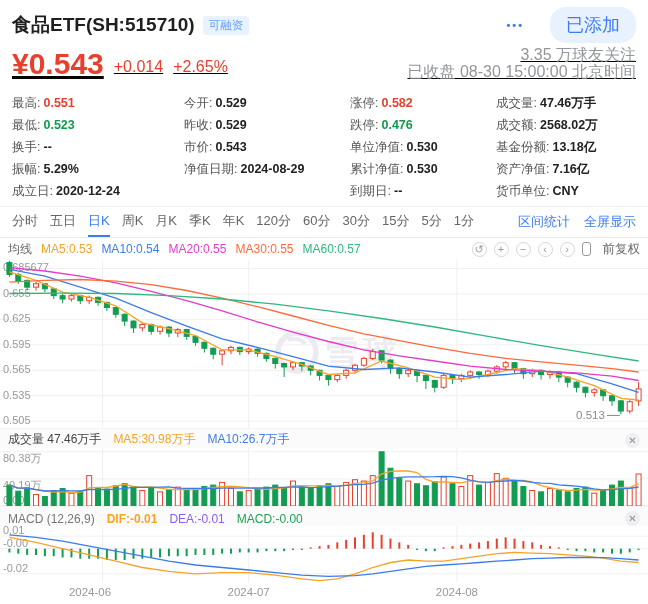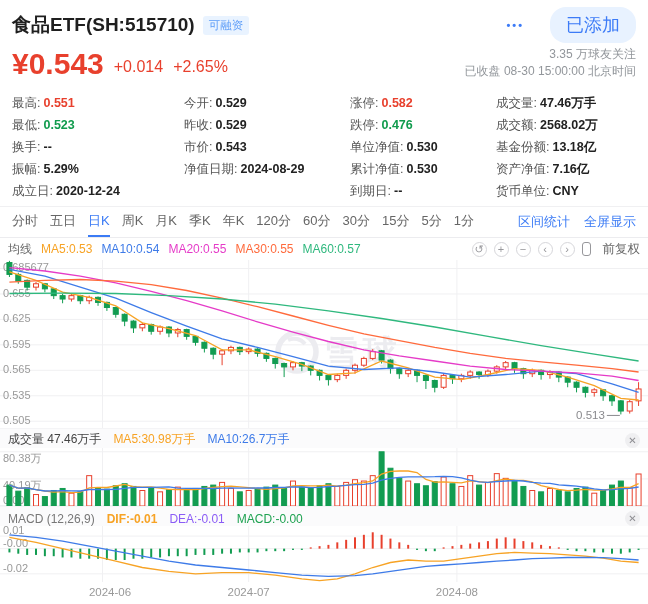--- a/index.html
+++ b/index.html
@@ -8,25 +8,25 @@
 
   
   .header { height:40px; padding:10px 12px 0; display:flex; align-items:center; }
   .title { font-size:19px; font-weight:700; color:#1f1f1f; }
   .badge { margin-left:8px; font-size:11.5px; color:#5c9cf8; background:#e9f3ff; padding:2px 6px; border-radius:3px; }
   .header-right { margin-left:auto; display:flex; align-items:center; gap:26px; }
   .menu-dots { color:#3c7bf7; font-size:11px; letter-spacing:2px; font-weight:700; cursor:pointer; }
   .added-btn { border:none; background:#e8f2ff; color:#3c7bf7; font-size:18px; padding:6px 16px; border-radius:16px; cursor:pointer; font-family:inherit; }
 
   
-  .price-row { height:46px; padding:2px 12px 0; display:flex; }
+  .price-row { height:46px; padding:2px 12px 0; display:flex;text-decoration:underline; }
   .price-left { display:flex; align-items:center; }
   .cur-price { font-size:30px; font-weight:700; color:#e8402d; }
   .chg { font-size:16px; color:#e8402d; margin-left:10px; margin-top:6px; }
-  .price-right { margin-left:auto; text-align:right; font-size:12px; color:#92969b; line-height:17px; padding-top:4px; }
+  .price-right { margin-left:auto; text-align:right; font-size:16px; color:#92969b; line-height:17px; padding-top:4px; }
 
   
   .stats { height:120px; padding:6px 12px 0; display:grid; grid-template-columns:172px 166px 146px 1fr; }
   .col { display:flex; flex-direction:column; }
   .cell { height:22px; font-size:12.5px; display:flex; align-items:center; white-space:nowrap; }
   .lbl { color:#555; }
   .val { color:#222; font-weight:700; margin-left:3px; }
   .val.up { color:#e8402d; }
   .val.down { color:#109b4d; }
 
@@ -573,19 +573,19 @@
         <line x1="603.125" x2="603.125" y1="22.651685393258425" y2="26.426966292134832" stroke="#129C51" stroke-width="2"></line>
         <line x1="611.9861111111111" x2="611.9861111111111" y1="22.651685393258425" y2="27.685393258426966" stroke="#129C51" stroke-width="2"></line>
         <line x1="620.8472222222222" x2="620.8472222222222" y1="22.651685393258425" y2="27.685393258426966" stroke="#129C51" stroke-width="2"></line>
         <line x1="629.7083333333333" x2="629.7083333333333" y1="22.651685393258425" y2="26.426966292134832" stroke="#129C51" stroke-width="2"></line>
         <line x1="638.5694444444445" x2="638.5694444444445" y1="22.651685393258425" y2="23.91011235955056" stroke="#129C51" stroke-width="2"></line>
         <path d="M9.4 11.3 L 36.0 16.4 L 62.6 22.7 L 89.2 28.9 L 115.8 35.2 L 142.3 41.5 L 168.9 45.3 L 195.5 47.8 L 222.1 46.6 L 248.7 46.6 L 275.3 49.1 L 301.8 52.9 L 319.6 54.7 L 337.3 52.9 L 355.0 47.8 L 372.7 41.5 L 390.5 36.5 L 408.2 34.0 L 425.9 35.2 L 443.6 35.2 L 461.3 32.7 L 479.1 30.2 L 496.8 27.7 L 514.5 26.4 L 532.2 27.1 L 550.0 27.7 L 567.7 28.9 L 585.4 30.2 L 603.1 32.1 L 620.8 35.2 L 638.6 36.5" fill="none" stroke="#F7A325" stroke-width="1.3"></path>
         <path d="M9.4 8.8 L 36.0 11.3 L 62.6 15.1 L 89.2 20.1 L 115.8 25.2 L 142.3 30.2 L 168.9 35.2 L 195.5 39.0 L 222.1 41.5 L 248.7 44.0 L 275.3 46.6 L 301.8 49.1 L 328.4 50.3 L 355.0 49.7 L 372.7 47.8 L 390.5 45.3 L 408.2 42.8 L 425.9 40.3 L 443.6 39.0 L 461.3 37.8 L 479.1 36.5 L 496.8 35.2 L 514.5 34.0 L 532.2 32.7 L 550.0 32.1 L 567.7 31.5 L 585.4 31.5 L 603.1 31.7 L 620.8 32.7 L 638.6 34.0" fill="none" stroke="#3E7BE8" stroke-width="1.3"></path>
       </svg>
 
     <div class="xaxis" id="xaxis">
-        <span style="left: 110px;">2024-06</span>
+        <span style="left: 90px;">2024-06</span>
         <span style="left: 248.681px;">2024-07</span>
         <span style="left: 456.917px;">2024-08</span>
       </div>
   </div>
 
 </div>
 
 </body></html>

